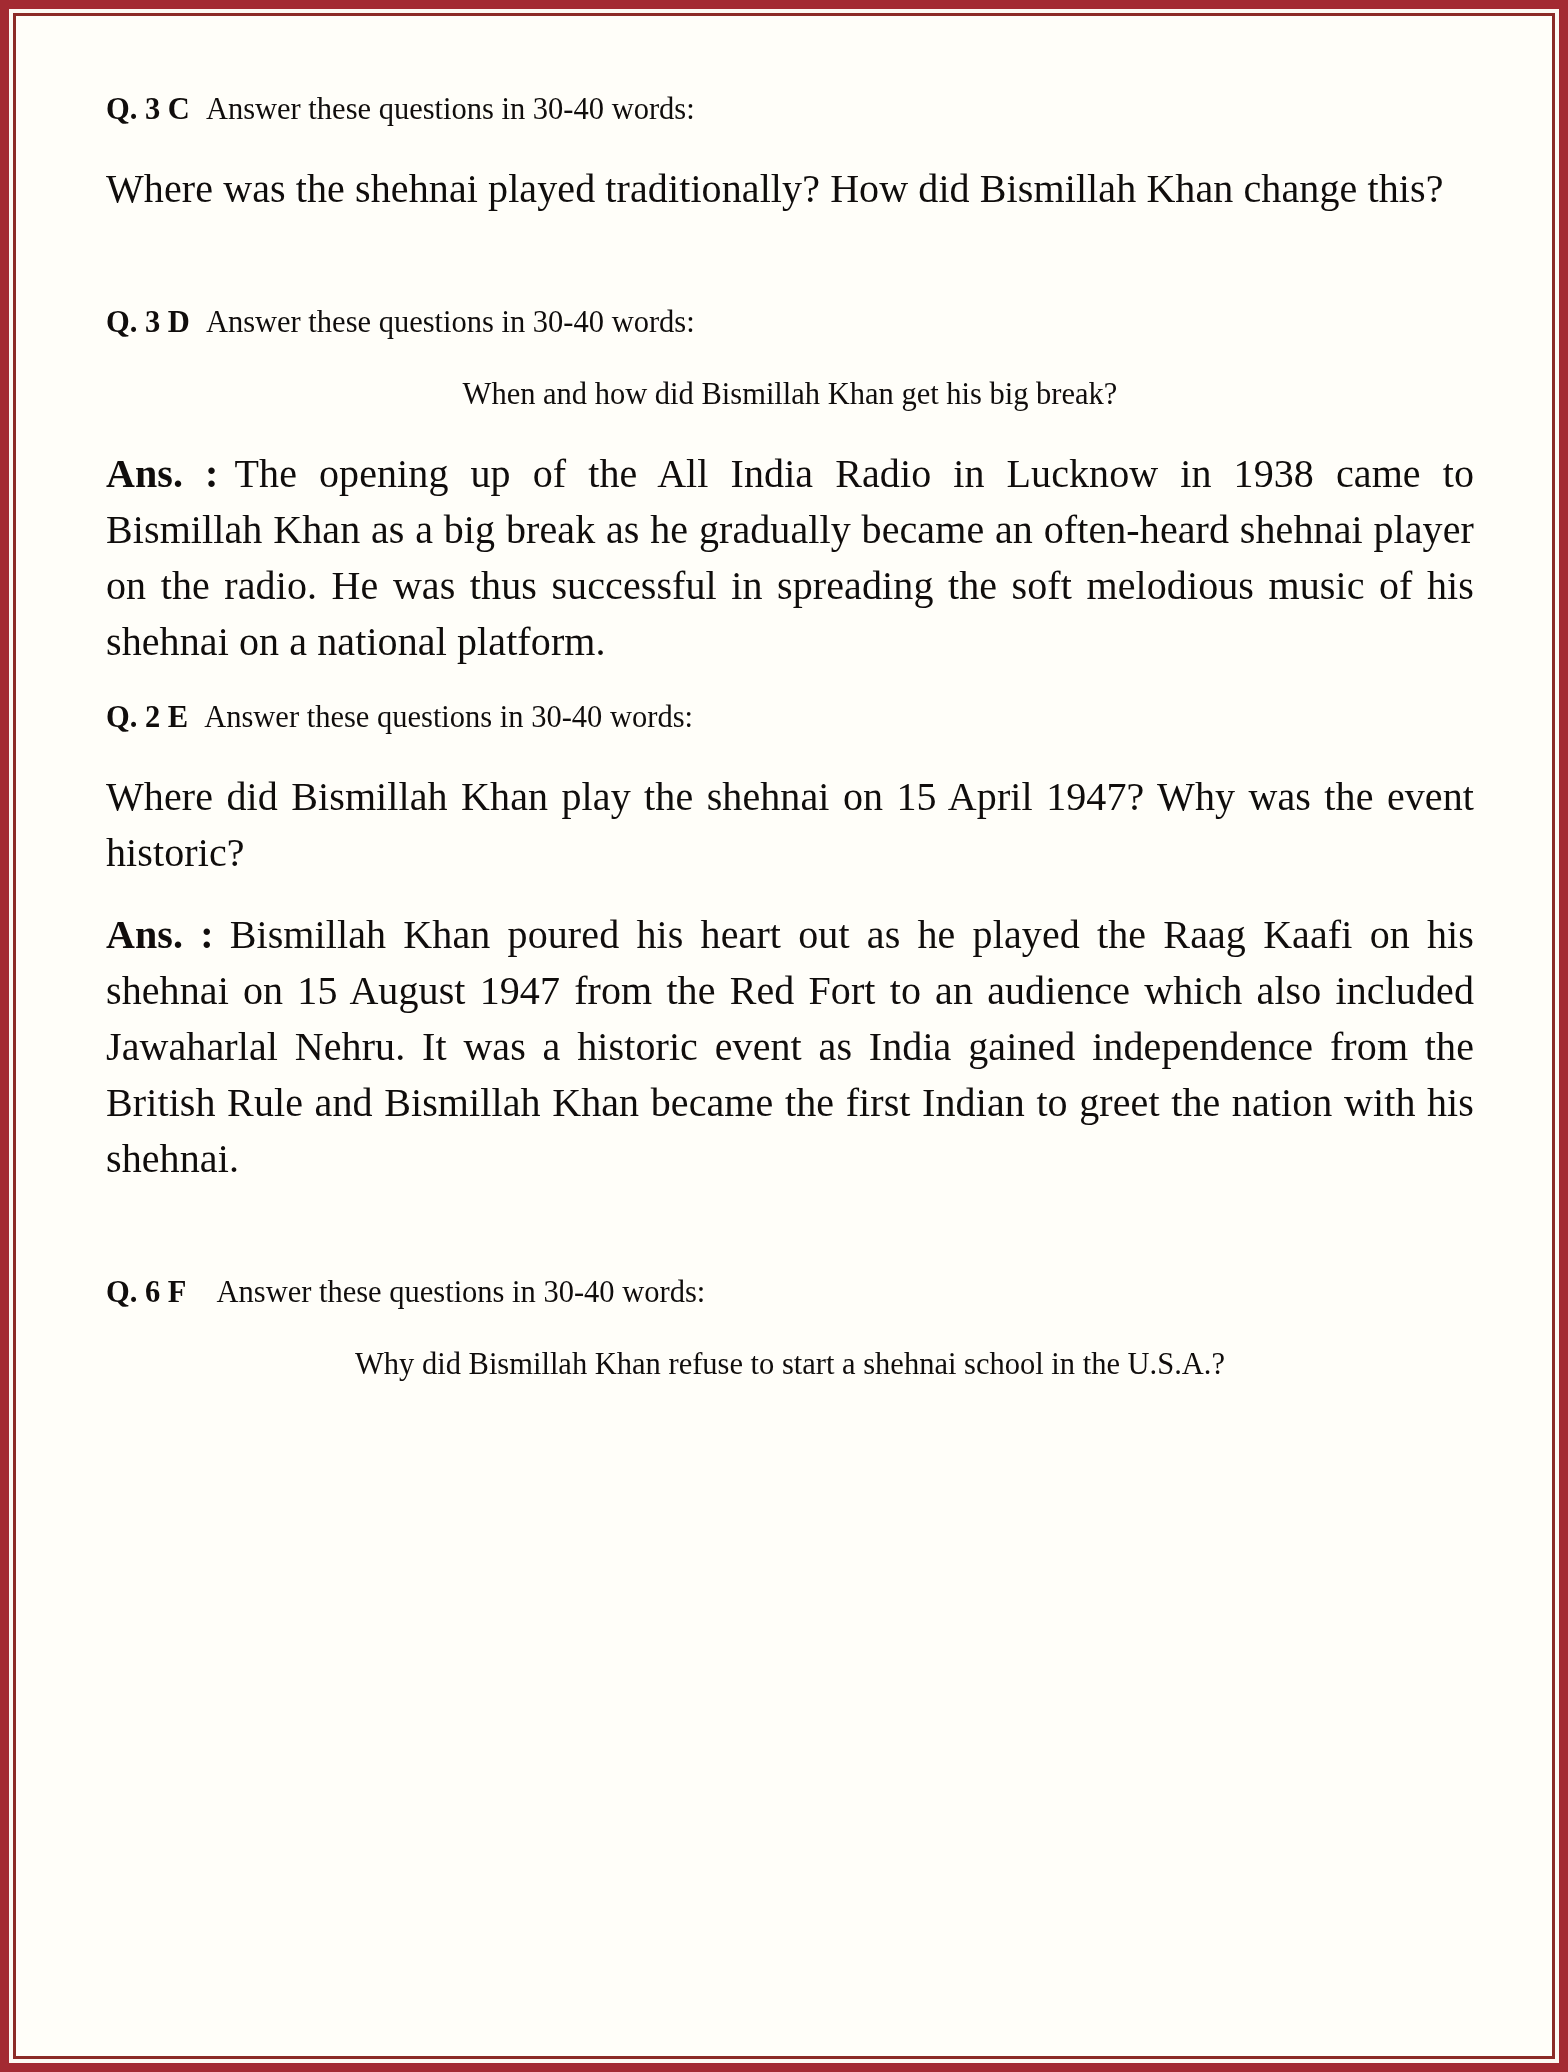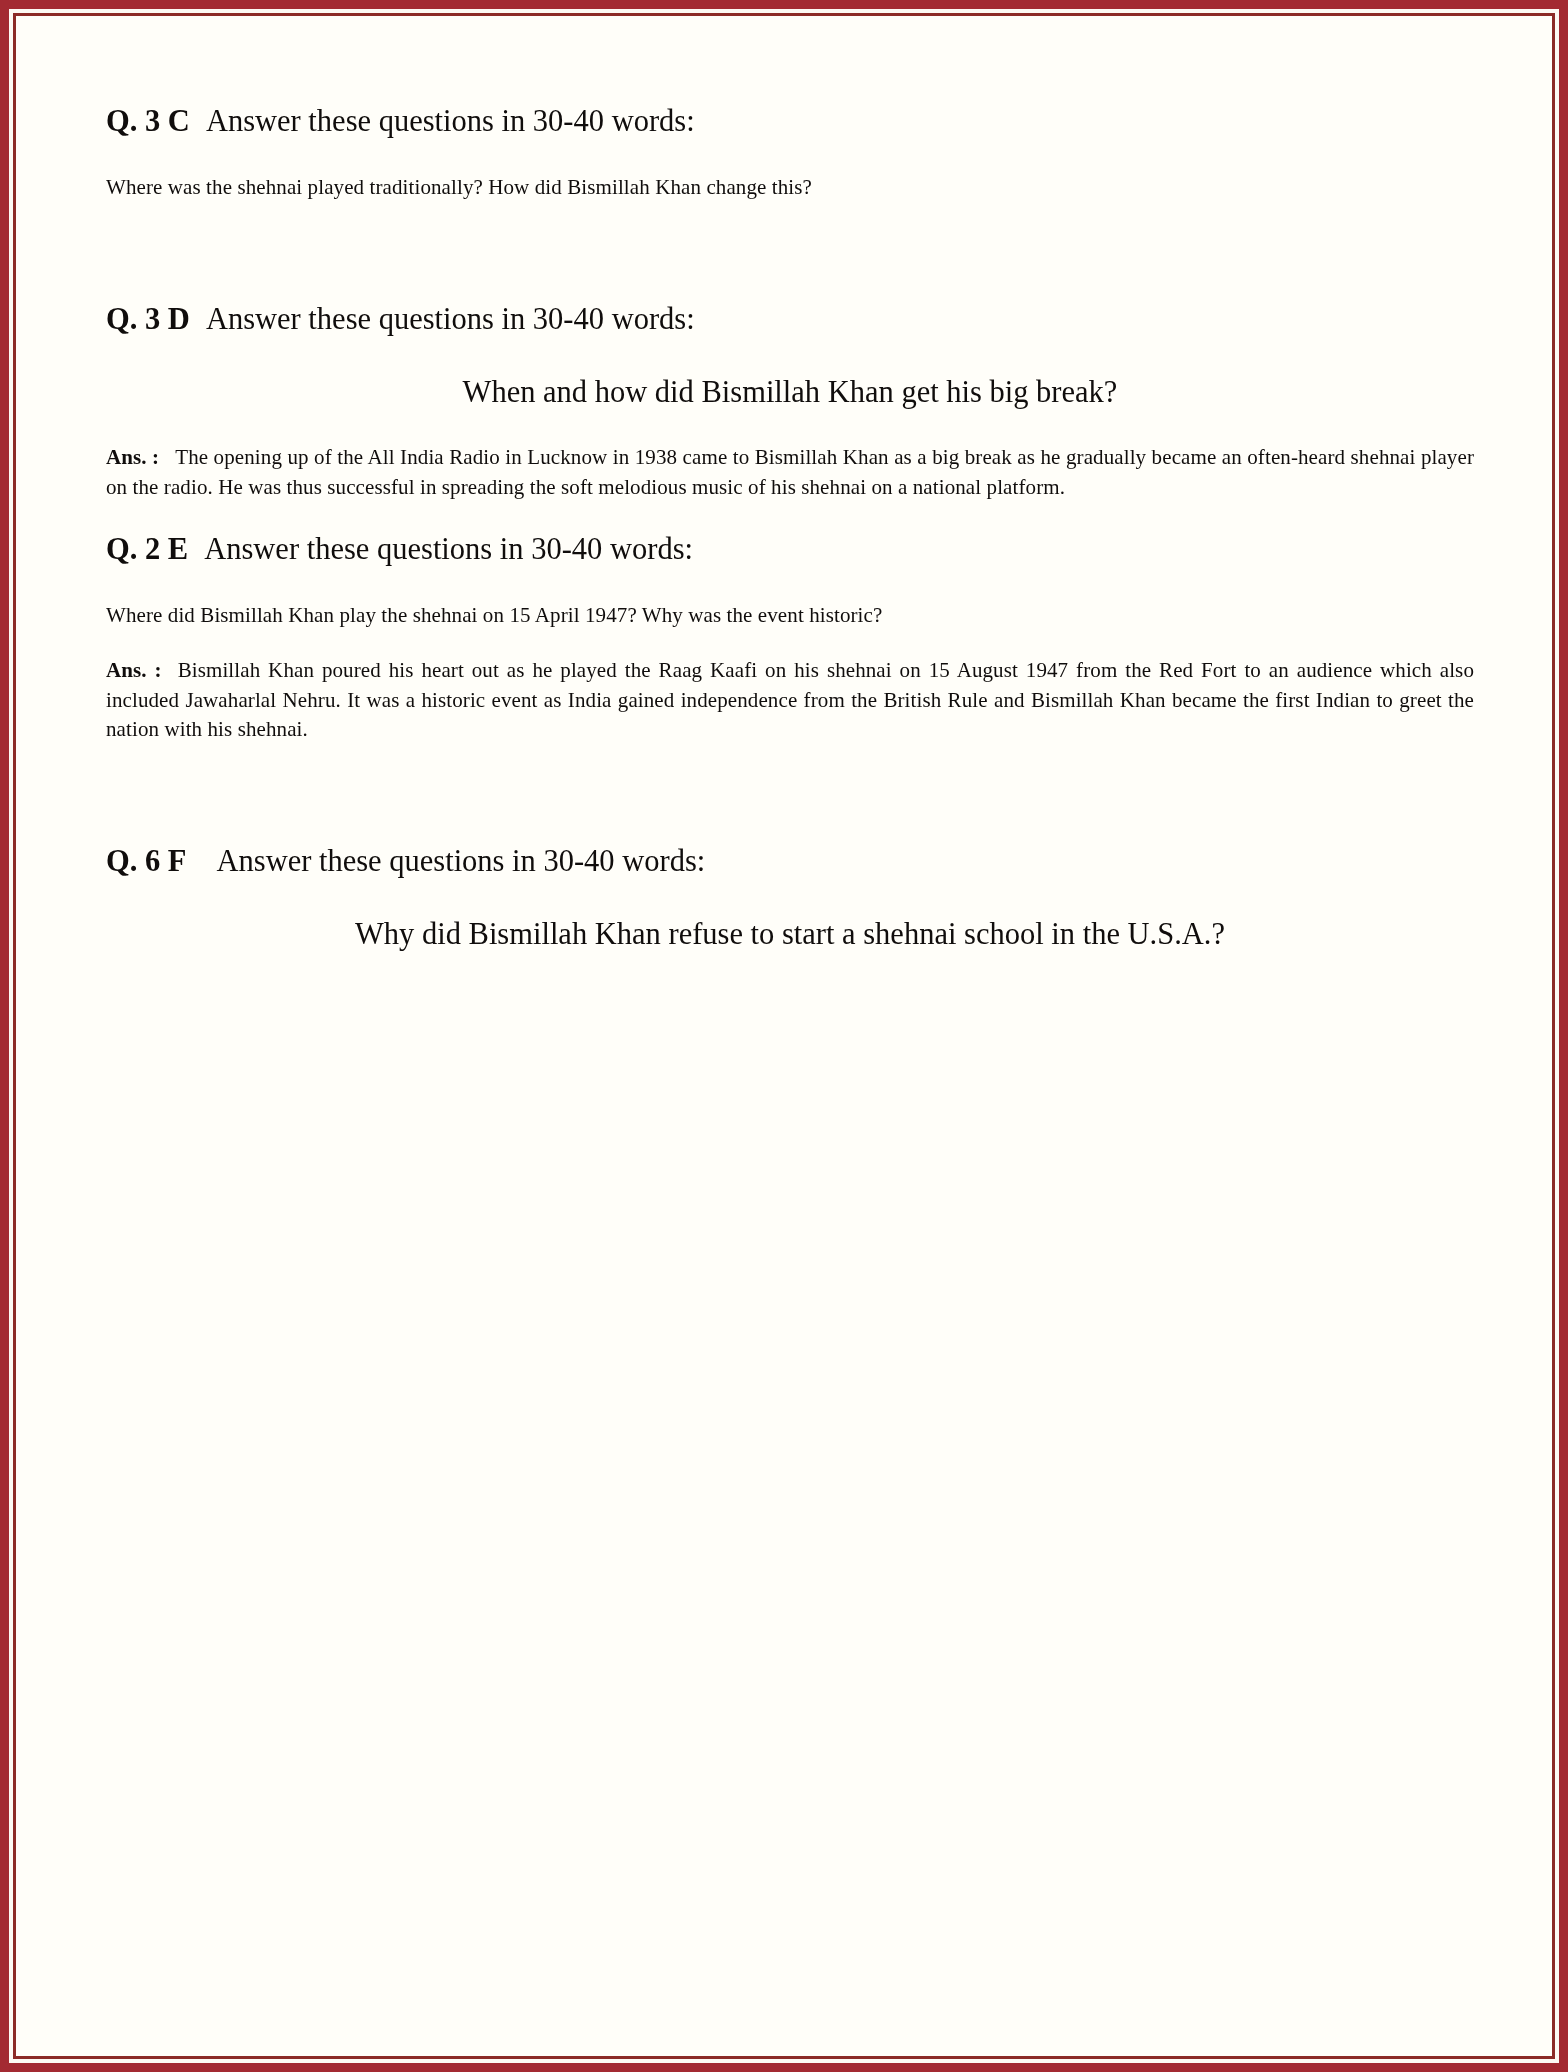--- a/index.html
+++ b/index.html
@@ -43,27 +43,27 @@
   #sheet {
     box-sizing: border-box;
     width: 100%;
     height: 100%;
     background: #fffef9;
     padding: 72px 78px 0 90px;
     overflow: hidden;
   }
 
   .block {
-    margin: 12px 0 22px 0;
+    margin: 0 0 22px 0;
   }
   .gap-lg { height: 58px; }
 
   p.line {
     margin: 0 0 26px 0;
-    font-size: 21px;
+    font-size: 40px;
     line-height: 1.40;
     color: #100d0c;
     text-align: justify;
     text-justify: inter-word;
     letter-spacing: 0.1px;
   }
   p.prompt {
     margin: 0 0 30px 0;
     font-size: 30.5px;
     line-height: 1.40;

